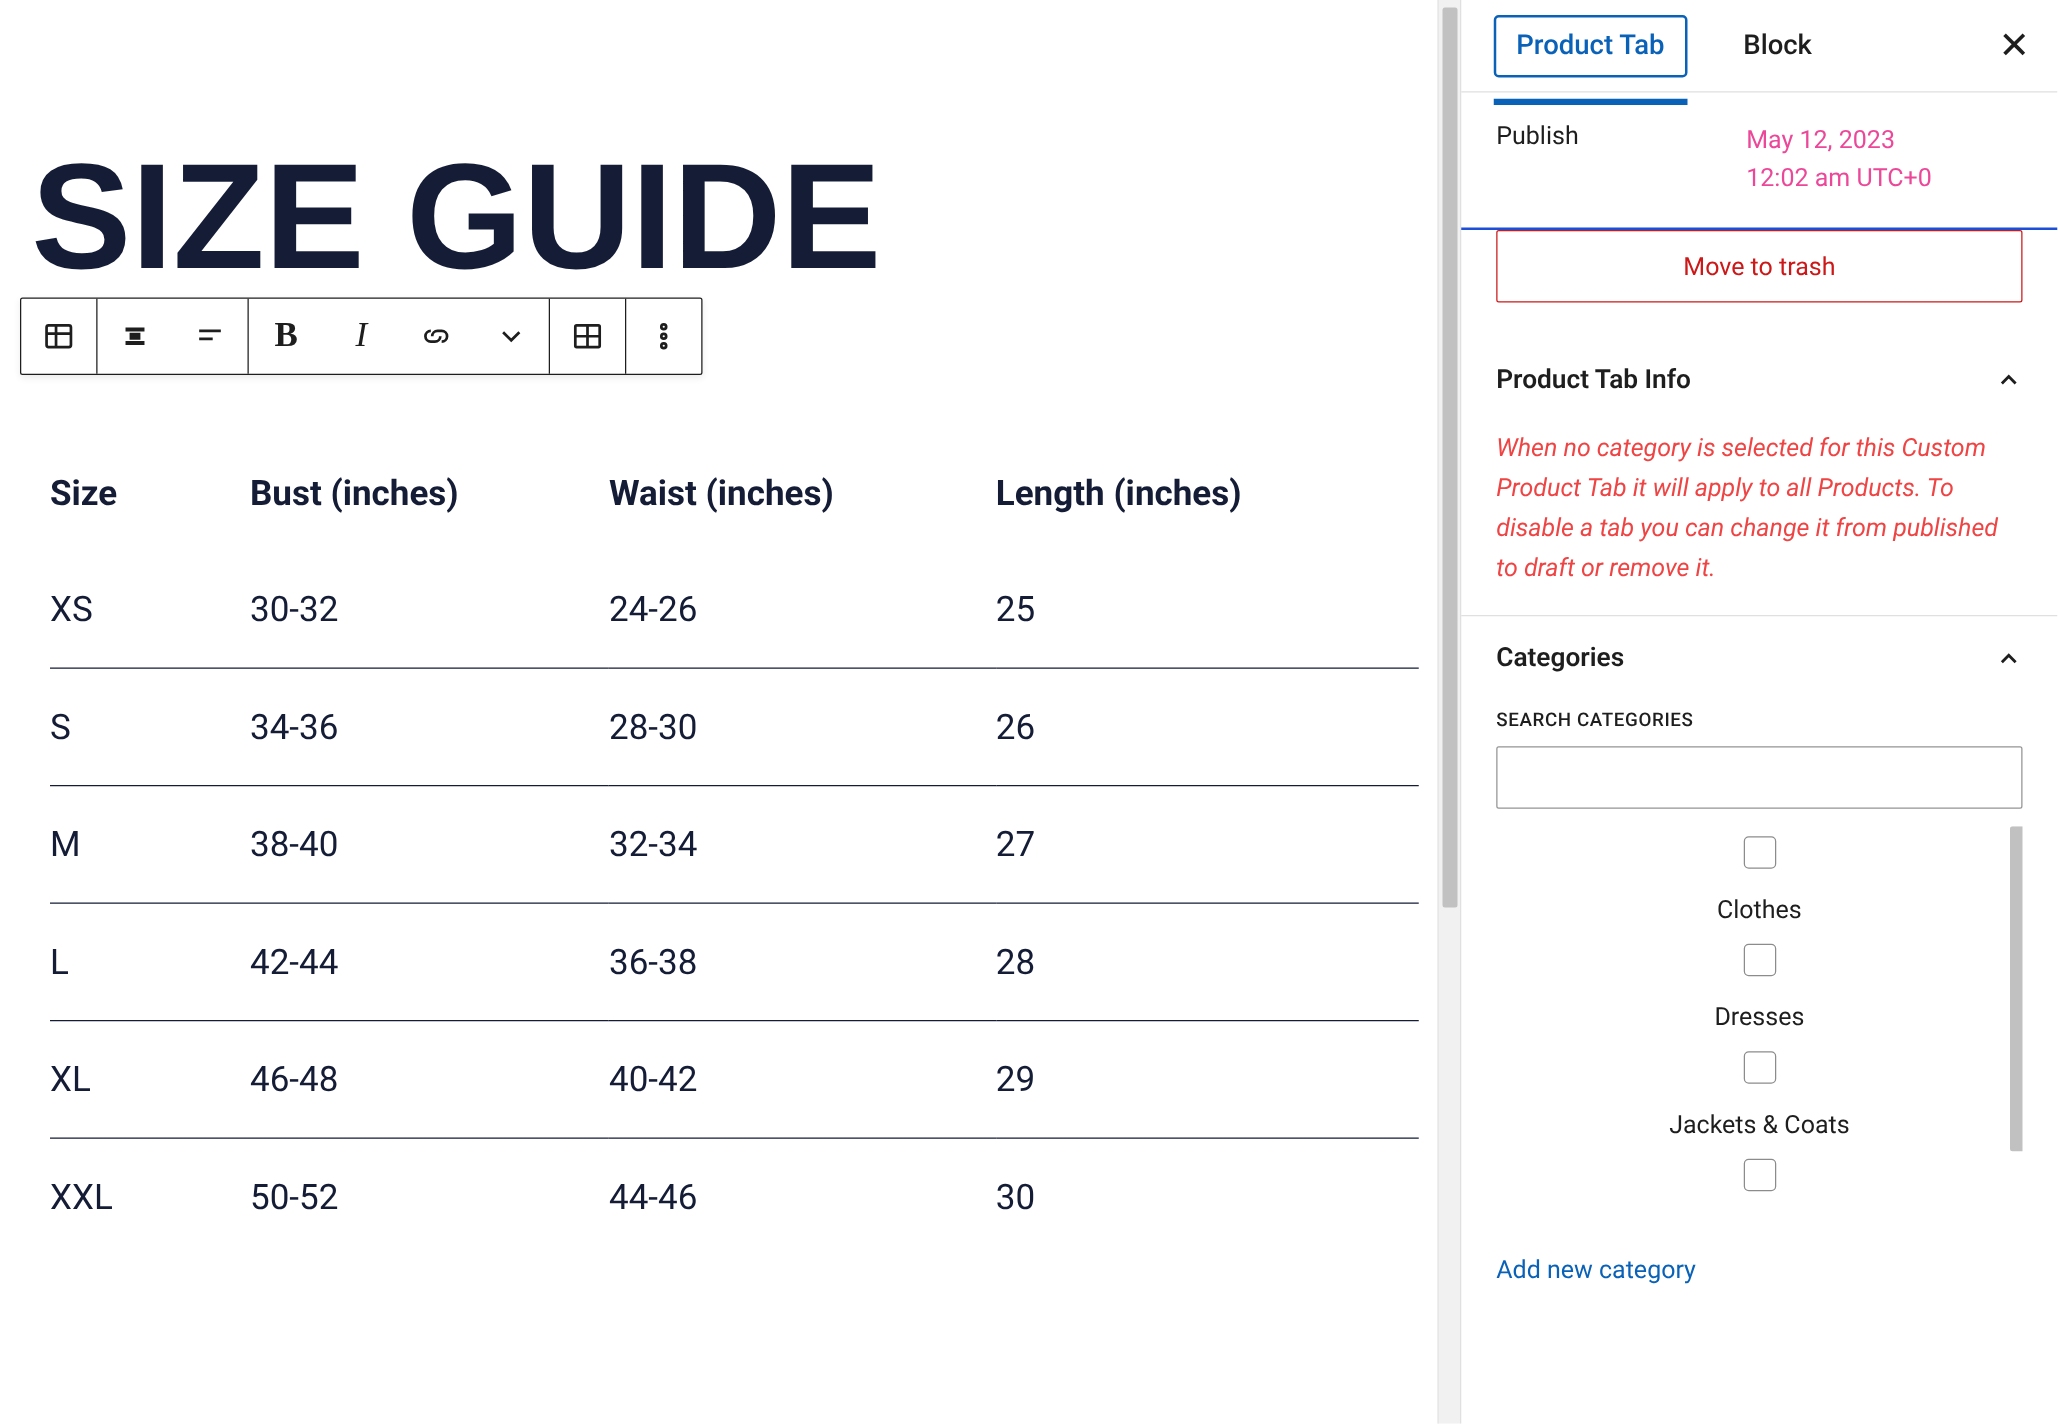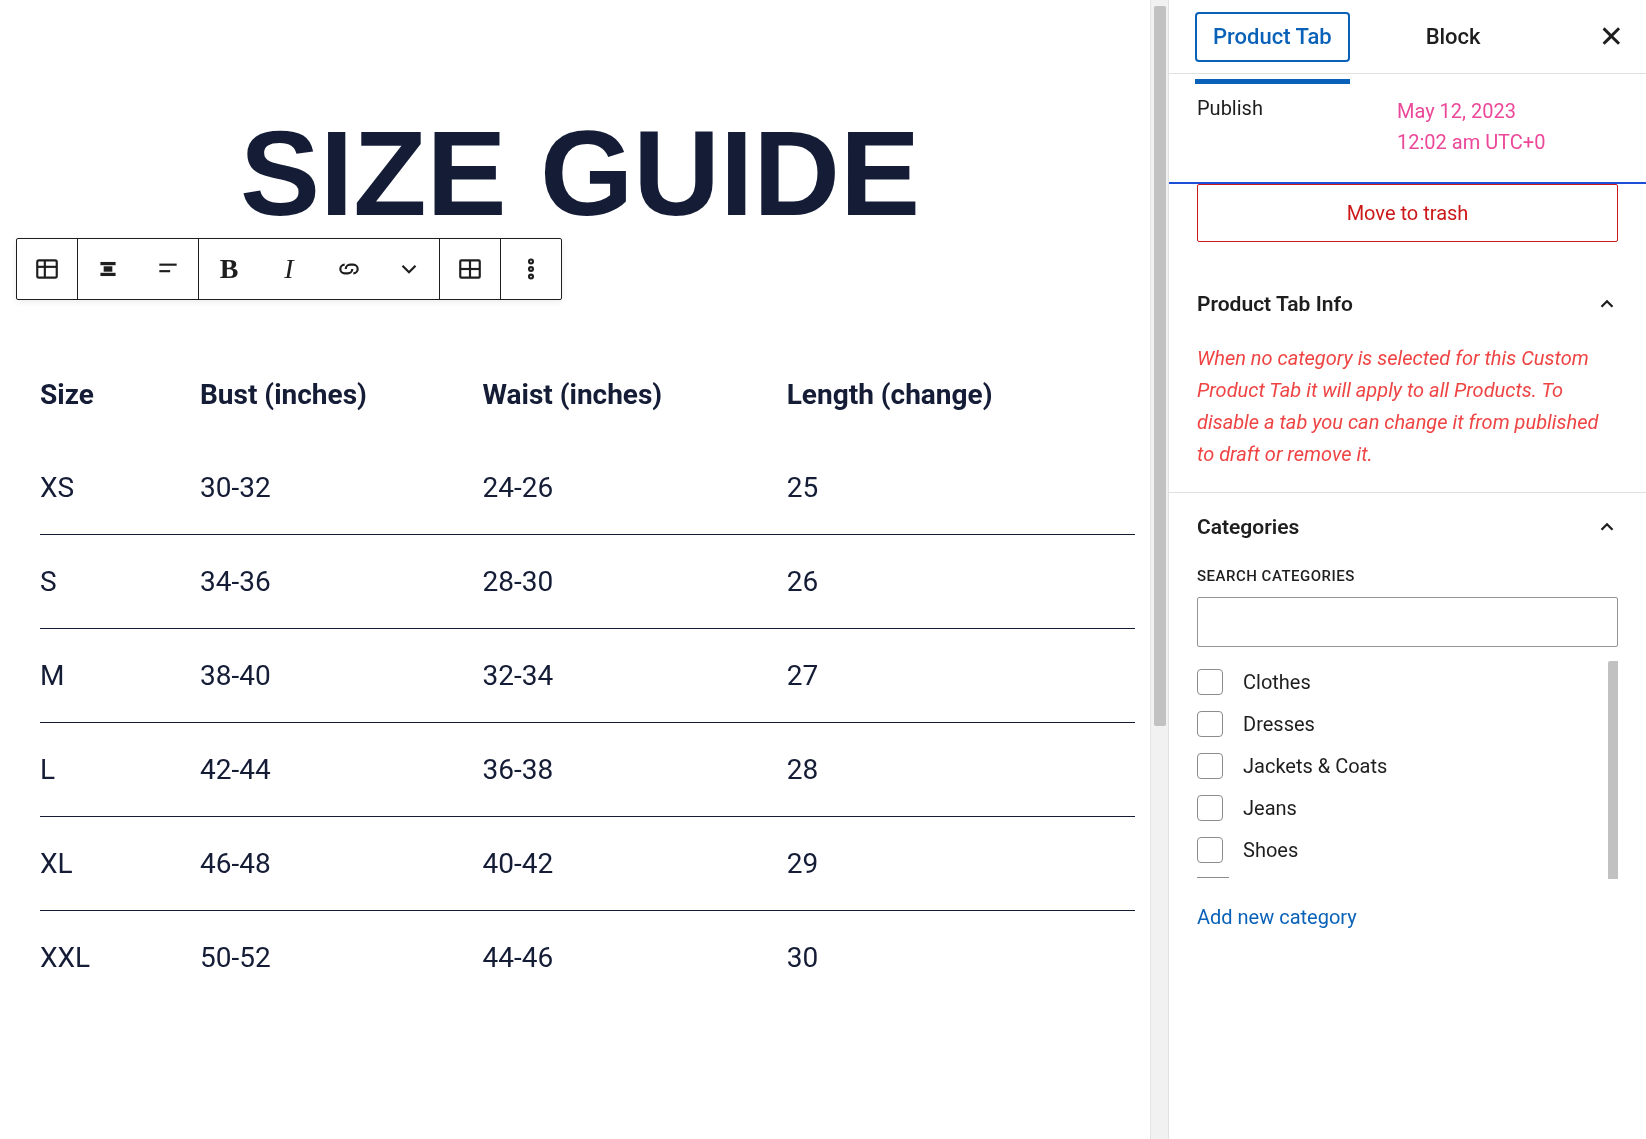--- a/index.html
+++ b/index.html
@@ -22,21 +22,20 @@
   }
   .doc-title {
     font-family: Arial, "Helvetica Neue", sans-serif;
     font-weight: 900;
     font-size: 120px;
     letter-spacing: 0px;
     color: #141c36;
     line-height: 1.05;
     margin-top: 110px;
     margin-left: 5px;
-    text-align: center;
   }
 
   .block-toolbar {
     position: absolute;
     top: 238px;
     left: 16px;
     display: inline-flex;
     background: #fff;
     border: 1px solid #1e1e1e;
     border-radius: 2px;
@@ -104,21 +103,21 @@
     flex-direction: column;
     font-size: 19px;
   }
 
   .panel-tabs {
     display: flex;
     align-items: center;
     border-bottom: 1px solid #e0e0e0;
     padding: 0 22px 0 26px;
     height: 74px;
-    gap: 60px;
+    gap: 29px;
   }
   .panel-tab {
     padding: 8px 16px;
     font-size: 22px;
     font-weight: 500;
     color: #1e1e1e;
     cursor: pointer;
     height: 50px;
     display: flex;
     align-items: center;
@@ -212,20 +211,21 @@
     overflow: hidden;
     position: relative;
   }
   .cat-item {
     display: flex;
     align-items: center;
     gap: 20px;
     padding: 8px 0;
     font-size: 20px;
     color: #1e1e1e;
+    flex-direction: column;
   }
   .chk {
     width: 26px; height: 26px;
     border: 1.5px solid #8c8c8c;
     border-radius: 4px;
     background: #fff;
     flex-shrink: 0;
   }
   .cat-scroll {
     position: absolute;
@@ -318,21 +318,21 @@
       </button>
     </div>
   </div>
 
   <table class="size-table">
     <thead>
       <tr>
         <th class="col-size">Size</th>
         <th>Bust (inches)</th>
         <th>Waist (inches)</th>
-        <th>Length (change)</th>
+        <th>Length (inches)</th>
       </tr>
     </thead>
     <tbody id="table-body">
         <tr>
           <td class="col-size">XS</td>
           <td>30-32</td>
           <td>24-26</td>
           <td>25</td>
         </tr>
         <tr>

